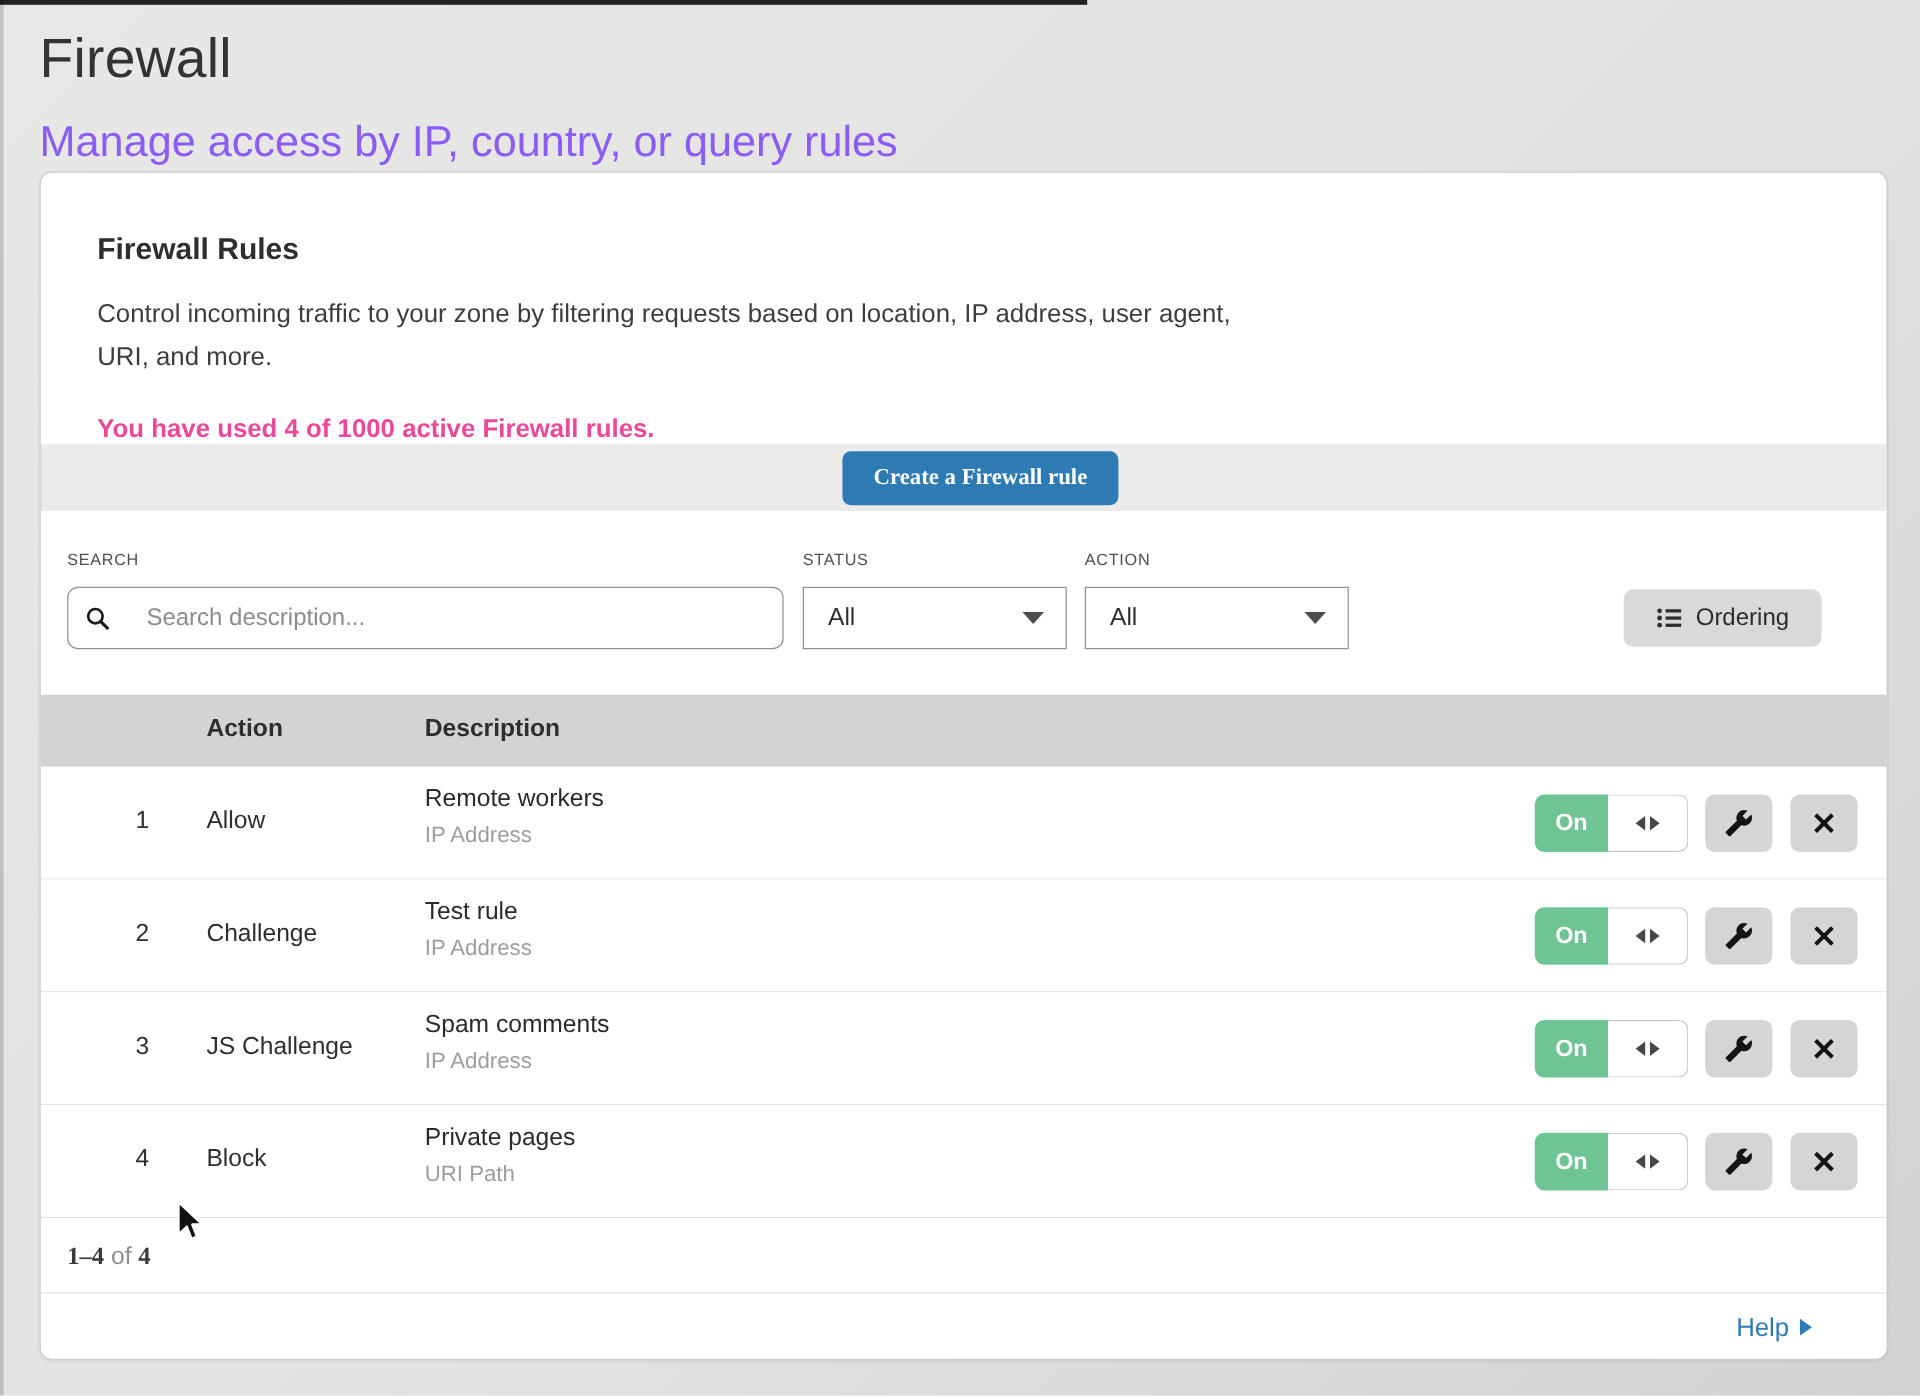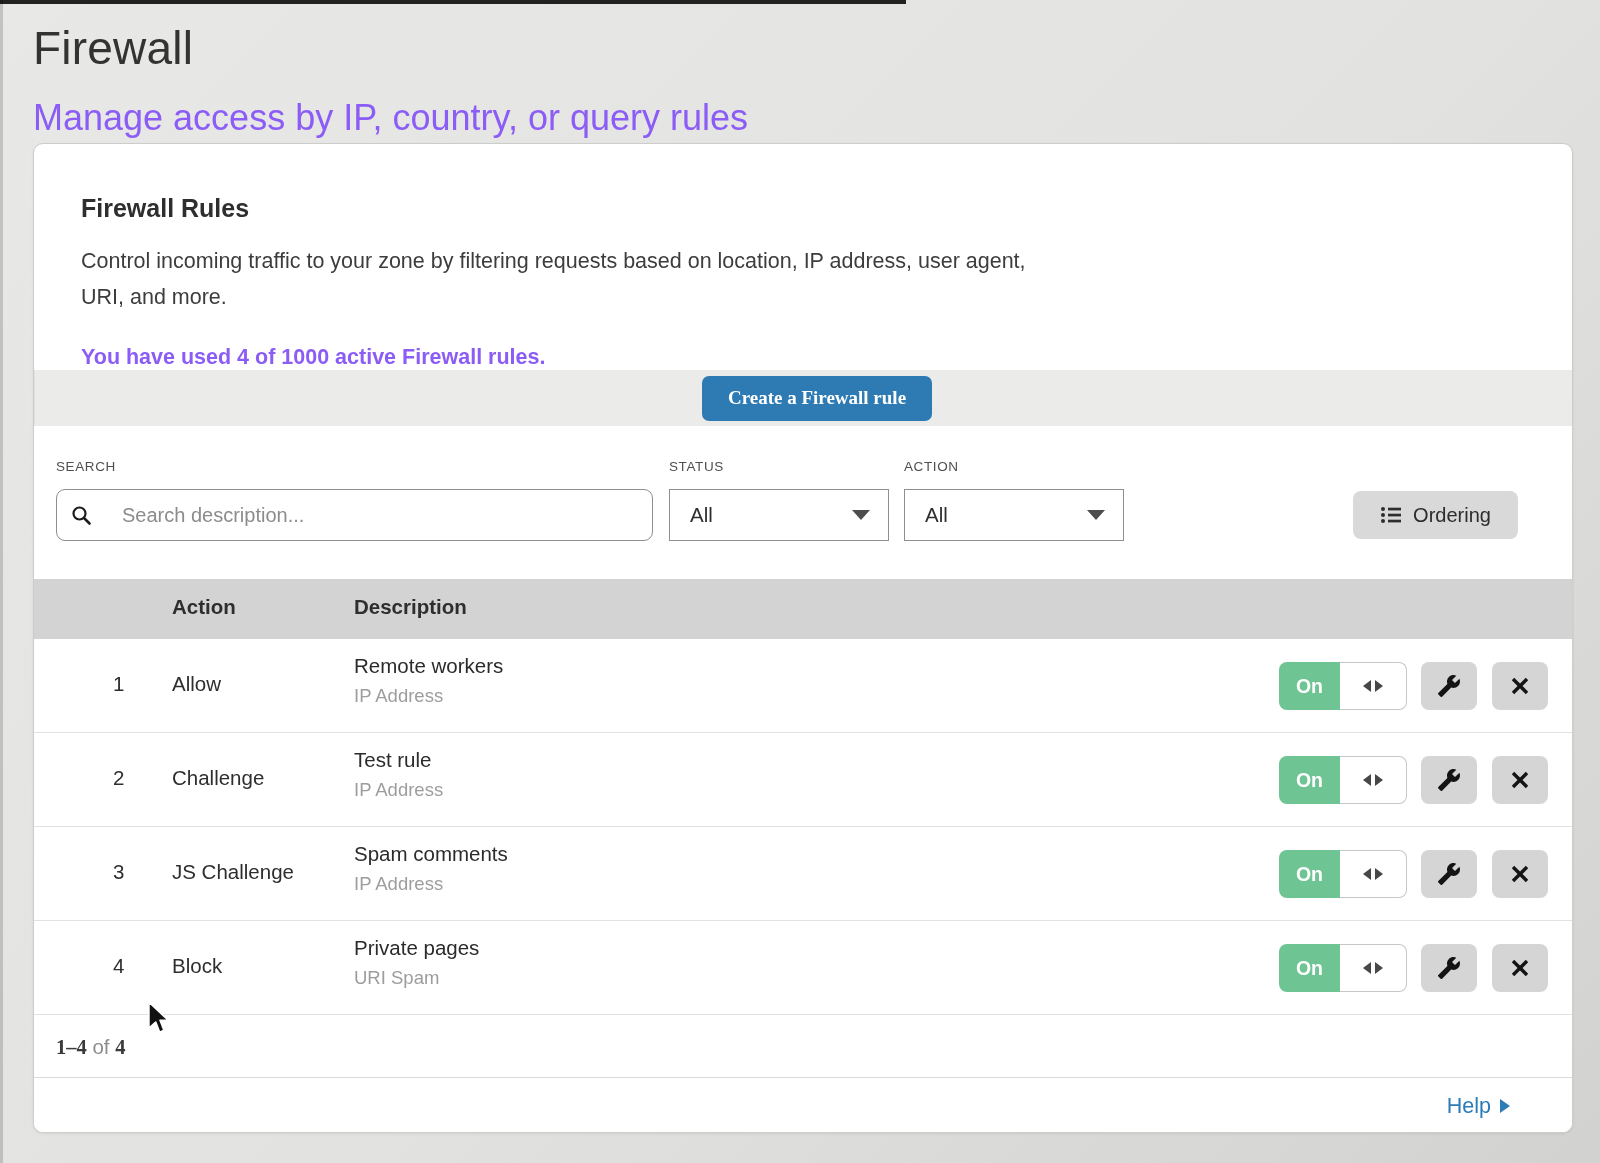--- a/index.html
+++ b/index.html
@@ -31,21 +31,21 @@
     border-radius: 10px;
     box-shadow: 0 1px 3px rgba(0,0,0,0.07);
     overflow: hidden;
   }
 
   
   .intro { display: flex; height: 282px; flex-direction: column; }
   .intro-left { width: 1057px; padding: 50px 60px 0 47px; }
   .intro-left h2 { margin: 0; font-size: 25px; font-weight: 700; color: #2e2e2e; }
   .intro-desc { margin: 20px 0 0; font-size: 21.5px; line-height: 1.68; color: #3d3d3d; max-width: 950px; }
-  .intro-usage { margin: 30px 0 0; font-size: 21.5px; font-weight: 700; color: #8b5cf6; }
+  .intro-usage { margin: 30px 0 0; font-size: 21.5px; font-weight: 700; color: #ec4899; }
   .intro-right {
     flex: 1; background: #ebebe9;
     border-left: 1px solid #e0e0de;
     display: flex; align-items: center; justify-content: center;
   }
   .create-btn {
     height: 45px; padding: 0 26px; margin-left: 27px;
     background: #2e7bb4; color: #fff;
     border: none; border-radius: 7px;
     font-family: Liberation Serif, serif; font-size: 19px; font-weight: 700;
@@ -306,21 +306,21 @@
         <line x1="17" y1="3" x2="3" y2="17" stroke="#141414" stroke-width="3.4"></line>
       </svg>
     </button>
   </div>
 
   <div class="rule-row">
     <span class="rnum">4</span>
     <span class="raction">Block</span>
     <div class="rdesc">
       <div class="rtitle">Private pages</div>
-      <div class="rfield">URI Spam</div>
+      <div class="rfield">URI Path</div>
     </div>
     <div class="rtoggle">
       <span class="ton">On</span>
       <span class="tarrows">
         <i class="tri-l"></i>
             <i class="tri-r"></i>
       </span>
     </div>
     <button class="rbtn rbtn-edit">
       <svg width="24" height="24" viewBox="0 0 24 24" style="transform: scaleX(-1);">

